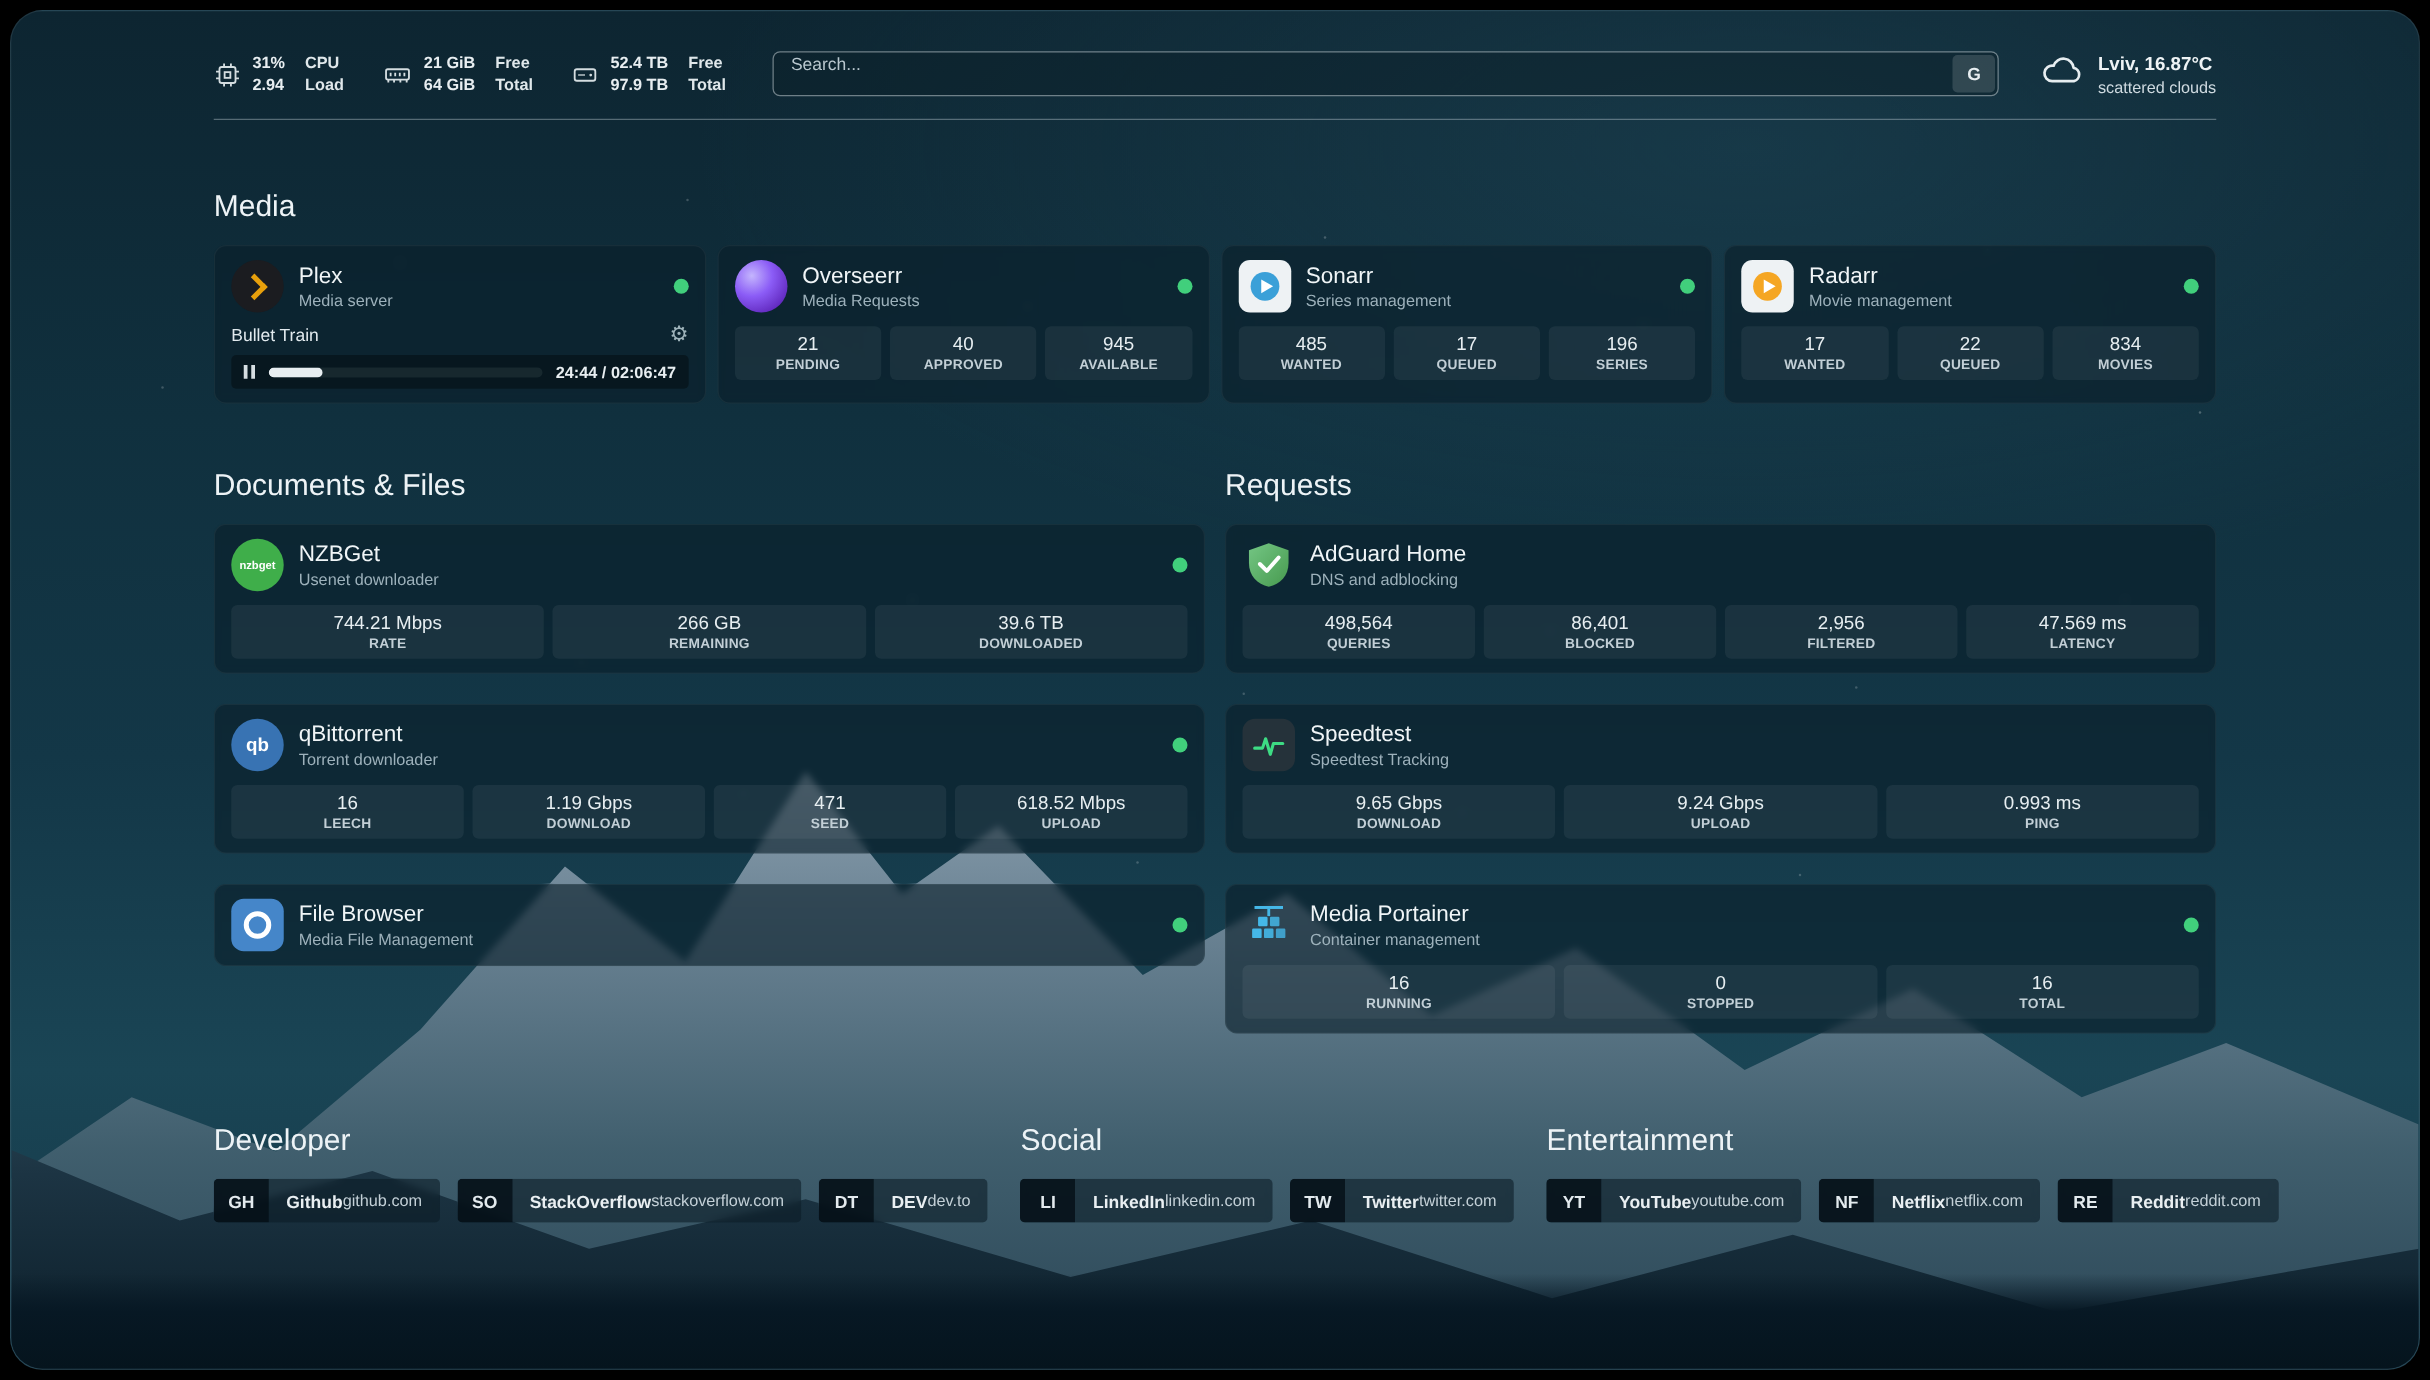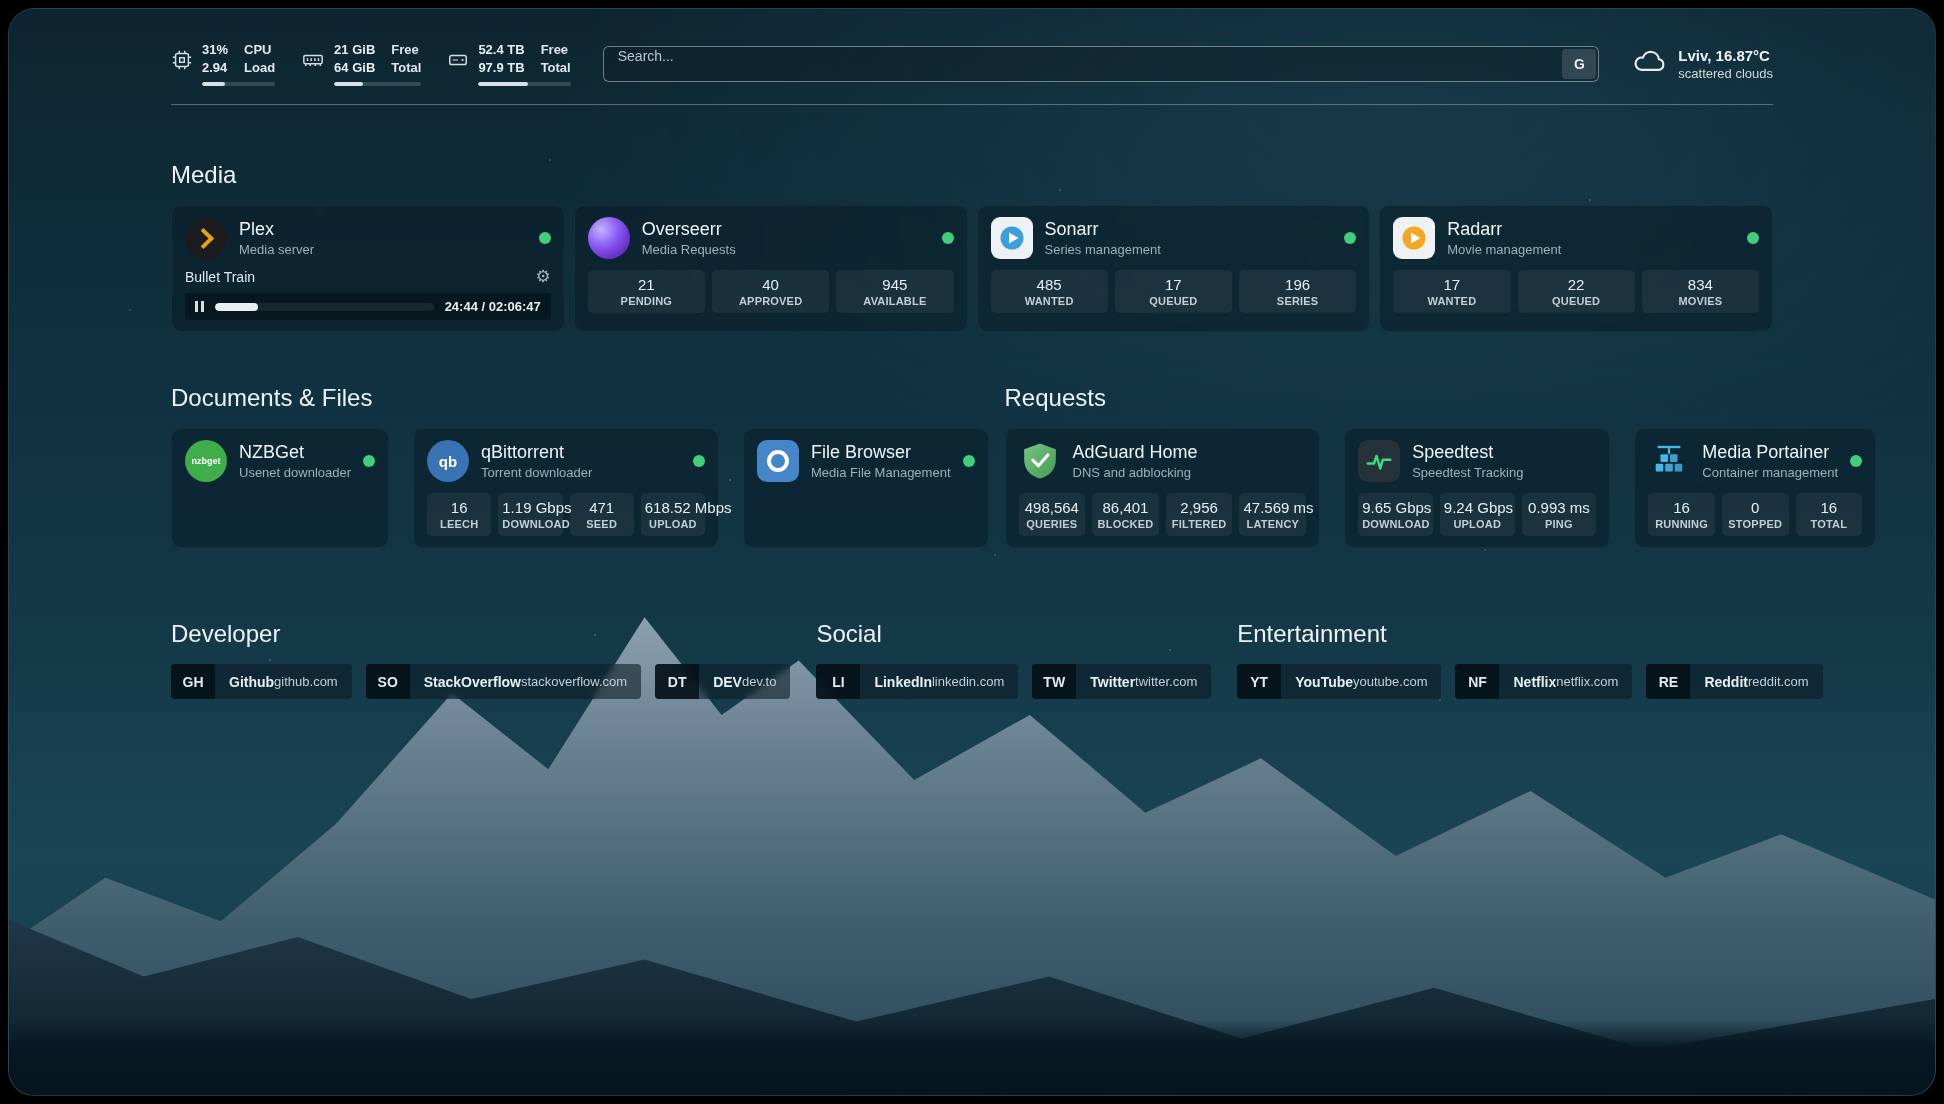--- a/index.html
+++ b/index.html
@@ -25,21 +25,21 @@
   .mtn-base{position:absolute;left:0;right:0;bottom:0;height:7%;
     background:linear-gradient(180deg,rgba(7,19,27,0) 0%,#071824 40%,#05141d 100%);}
 
   .content{position:relative;height:100%;box-sizing:border-box;padding:32px 162px 0;}
 
   
   .topbar{display:flex;align-items:center;}
   .sysgroup{display:flex;gap:26px;align-items:center;}
   .sys{display:flex;gap:9px;align-items:flex-start;}
   .sysicon{margin-top:8px;opacity:.95;}
-  .sysbody{display:flex;flex-direction:column;gap:5px;}
+  .sysbody{display:flex;flex-direction:row;gap:5px;}
   .sysrows{display:flex;gap:16px;}
   .syscol{display:flex;flex-direction:column;font-size:13px;font-weight:700;color:#e8eef1;line-height:1.4;white-space:nowrap;}
   .syscol.labels{color:#dfe7ea;}
   .bar{height:4px;border-radius:2px;background:rgba(255,255,255,.16);overflow:hidden;}
   .bar i{display:block;height:100%;background:#d9e0e4;border-radius:2px;}
   .search{flex:1;margin:0 32px;position:relative;}
   .search input{width:100%;height:36px;box-sizing:border-box;background:rgba(10,30,41,.45);border:1px solid rgba(230,240,245,.45);
     border-radius:6px;color:#e6edf0;font-size:14px;padding:0 48px 16px 14px;outline:none;font-family:"Liberation Sans",sans-serif;}
   .search input::placeholder{color:#b9c7ce;}
   .search button{position:absolute;right:3px;top:3px;bottom:3px;width:34px;border:none;border-radius:4px;background:rgba(255,255,255,.14);
@@ -47,21 +47,21 @@
   .weather{display:flex;gap:11px;align-items:center;}
   .weather .loc{font-size:15px;font-weight:700;color:#eef3f5;line-height:1.35;}
   .weather .cond{font-size:13px;color:#cfdae0;}
   .divider{border:none;border-top:1px solid rgba(220,232,238,.35);margin:18px 0 0;}
 
   
   h2{font-size:24px;font-weight:400;color:#edf3f6;margin:12px 0 16px;}
   .media-sec{margin-top:56px;}
   .grid4{display:grid;grid-template-columns:repeat(4,1fr);gap:9px;}
   .two-col{display:grid;grid-template-columns:1fr 1fr;gap:16px;margin-top:40px;}
-  .col-cards{display:flex;flex-direction:row;gap:24px;}
+  .col-cards{display:flex;flex-direction:column;gap:24px;}
 
   .card{background:rgba(9,31,42,.62);border:1px solid rgba(255,255,255,.05);border-radius:10px;padding:11px 13px;backdrop-filter:blur(3px);}
   .card-head{display:flex;align-items:center;gap:12px;cursor:pointer;}
   .titles{display:flex;flex-direction:column;gap:2px;min-width:0;}
   .app-name{font-size:18px;font-weight:400;color:#f0f5f7;white-space:nowrap;}
   .app-desc{font-size:13px;color:#9db1bb;white-space:nowrap;}
   .dot{width:12px;height:12px;border-radius:50%;background:#41cf7c;margin-left:auto;flex:none;}
   .stats{display:flex;gap:7px;margin-top:11px;}
   .stat{flex:1;background:rgba(255,255,255,.06);border-radius:5px;padding:6px 4px;text-align:center;min-width:0;}
   .stat .v{font-size:15px;color:#e7eef1;white-space:nowrap;}
@@ -333,20 +333,34 @@
         <div class="col-cards">
 
           <div class="card">
             <div class="card-head">
               <span class="appicon icon-nzbget">nzbget</span>
               <div class="titles">
                 <div class="app-name">NZBGet</div>
                 <div class="app-desc">Usenet downloader</div>
               </div>
               <span class="dot"></span>
+            </div>
+            <div class="stats">
+              <div class="stat">
+                <div class="v">744.21 Mbps</div>
+                <div class="l">RATE</div>
+              </div>
+              <div class="stat">
+                <div class="v">266 GB</div>
+                <div class="l">REMAINING</div>
+              </div>
+              <div class="stat">
+                <div class="v">39.6 TB</div>
+                <div class="l">DOWNLOADED</div>
+              </div>
             </div>
           </div>
 
           <div class="card">
             <div class="card-head">
               <span class="appicon icon-qb">qb</span>
               <div class="titles">
                 <div class="app-name">qBittorrent</div>
                 <div class="app-desc">Torrent downloader</div>
               </div>

